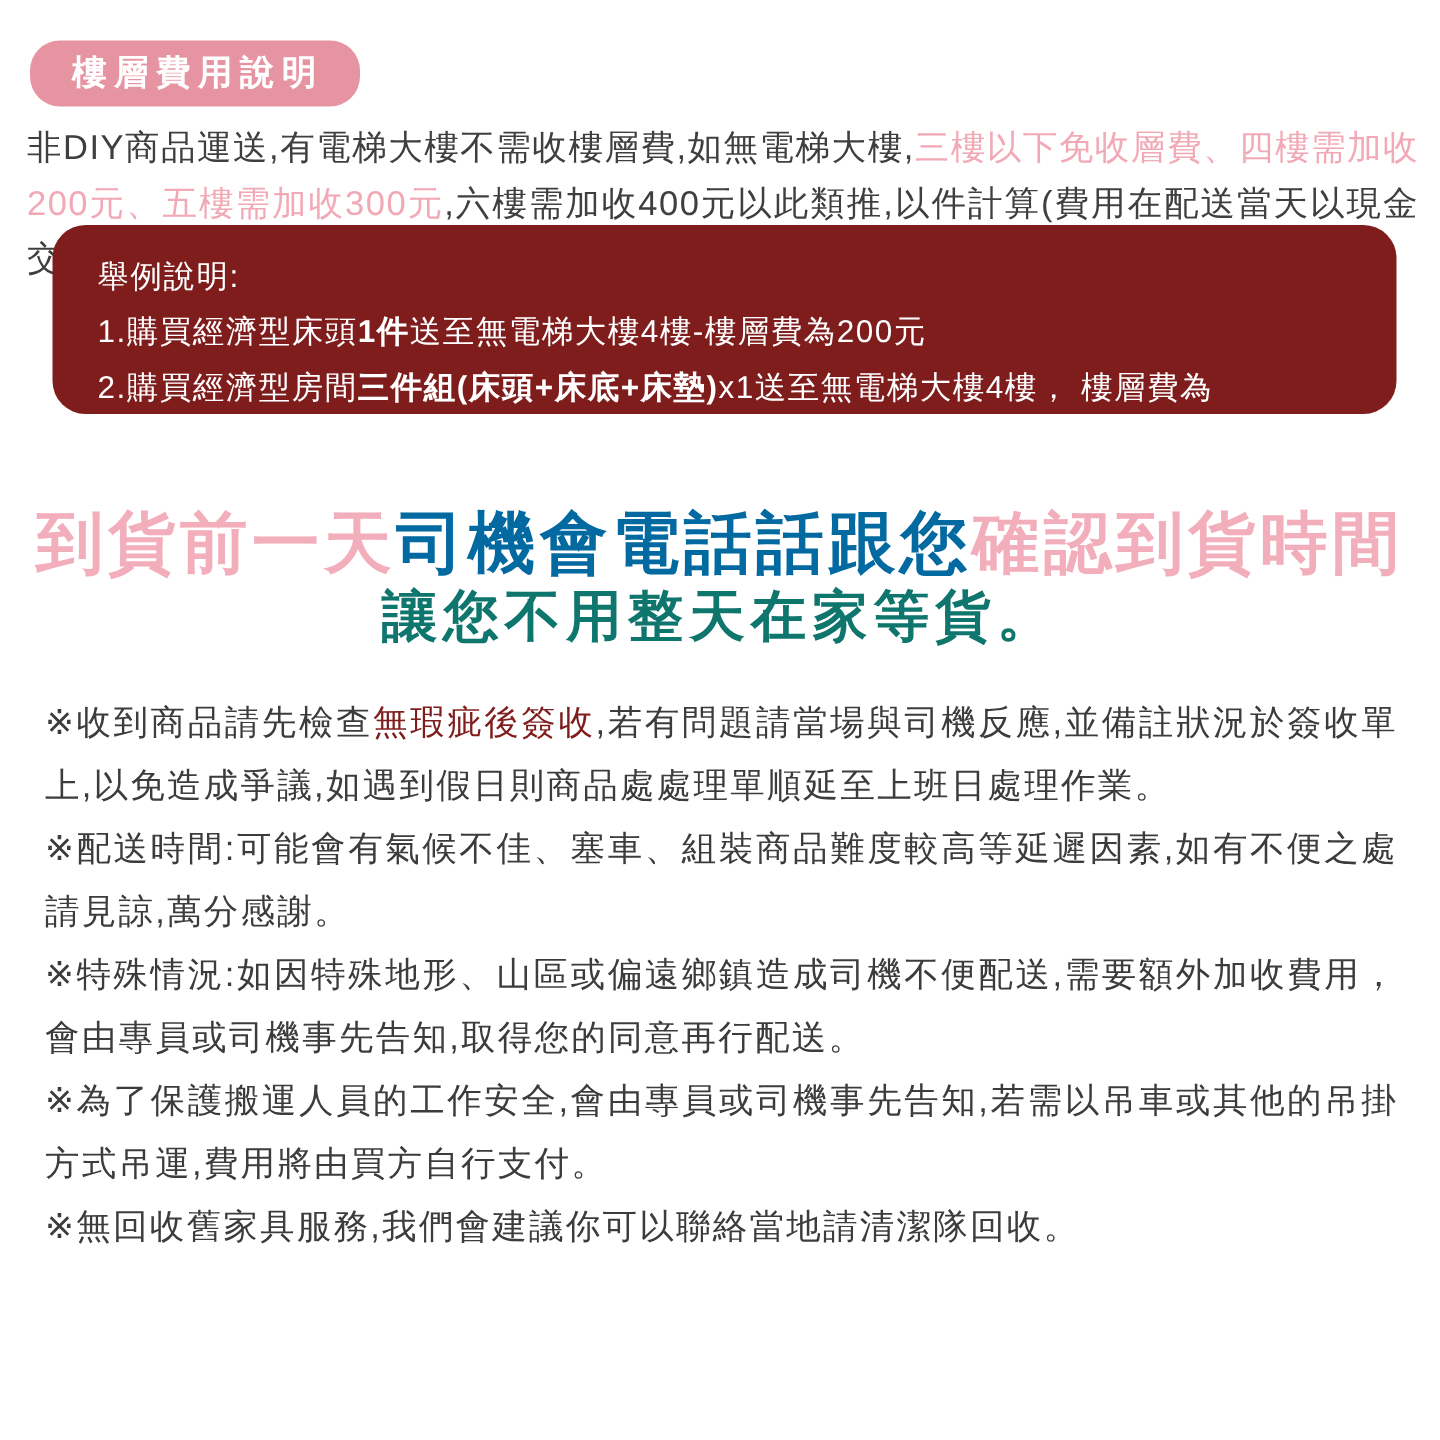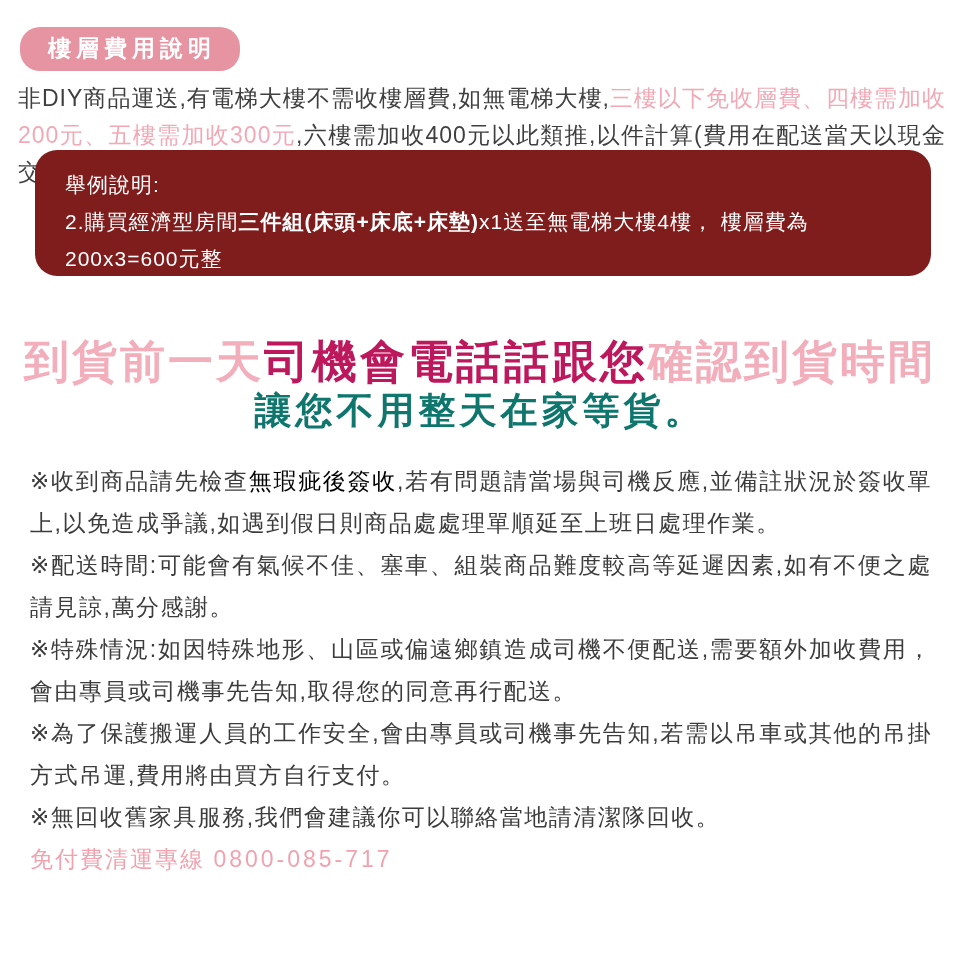--- a/index.html
+++ b/index.html
@@ -39,59 +39,59 @@
   .example-box .bold { font-weight: bold; }
 
   
   .headline {
     position: absolute; top: 336px; left: 0; width: 960px;
     text-align: center; font-weight: bold;
   }
   .headline-line1 { font-size: 45px; letter-spacing: 3px; line-height: 52px; }
   .headline-line2 { font-size: 37px; letter-spacing: 4px; line-height: 46px; color: #0f766e; }
   .hl-pink { color: #f3aebb; }
-  .hl-dark { color: #be185d; }
+  .hl-dark { color: #0369a1; }
 
   
   .notes {
     position: absolute; top: 460px; left: 30px; width: 902px;
     font-size: 23px; line-height: 42px; letter-spacing: 1.5px;
     text-align: justify; color: #3c3c3c;
   }
   .notes p { margin: 0; }
-  .note-pink { color: #000000; }
+  .note-pink { color: #7f1d1d; }
 
   .hotline {
     margin-top: 0;
     color: #f2a2af; letter-spacing: 2px;
     text-align: left;
   }
   .hotline .number { letter-spacing: 3px; }
 </style>
 </head>
 <body>
 
 <div class="page">
 
   <div class="badge">樓層費用說明</div>
 
   <p class="intro"><span>非DIY商品運送,有電梯大樓不需收樓層費,如無電梯大樓,</span><span class="pink-text">三樓以下免收層費、四樓需加收200元、五樓需加收300元</span><span>,六樓需加收400元以此類推,以件計算(費用在配送當天以現金交付司機)。</span></p>
 
   <div class="example-box">
     <div>舉例說明:</div>
+    <div><span>1.購買經濟型床頭</span><span class="bold">1件</span><span>送至無電梯大樓4樓-樓層費為200元</span></div>
     <div><span>2.購買經濟型房間</span><span class="bold">三件組(床頭+床底+床墊)</span><span>x1送至無電梯大樓4樓， 樓層費為200x3=600元整</span></div>
   </div>
 
   <div class="headline">
     <div class="headline-line1"><span class="hl-pink">到貨前一天</span><span class="hl-dark">司機會電話話跟您</span><span class="hl-pink">確認到貨時間</span></div>
     <div class="headline-line2">讓您不用整天在家等貨。</div>
   </div>
 
   <div class="notes">
     <p><span>※收到商品請先檢查</span><span class="note-pink">無瑕疵後簽收</span><span>,若有問題請當場與司機反應,並備註狀況於簽收單上,以免造成爭議,如遇到假日則商品處處理單順延至上班日處理作業。</span></p>
     <p>※配送時間:可能會有氣候不佳、塞車、組裝商品難度較高等延遲因素,如有不便之處請見諒,萬分感謝。</p>
     <p>※特殊情況:如因特殊地形、山區或偏遠鄉鎮造成司機不便配送,需要額外加收費用， 會由專員或司機事先告知,取得您的同意再行配送。</p>
     <p>※為了保護搬運人員的工作安全,會由專員或司機事先告知,若需以吊車或其他的吊掛方式吊運,費用將由買方自行支付。</p>
     <p>※無回收舊家具服務,我們會建議你可以聯絡當地請清潔隊回收。</p>
-    <p class="hotline"><span>免付費清運專線</span> <span class="number">0800-085-717</span></p>
   </div>
 
 </div>
 
 </body></html>

